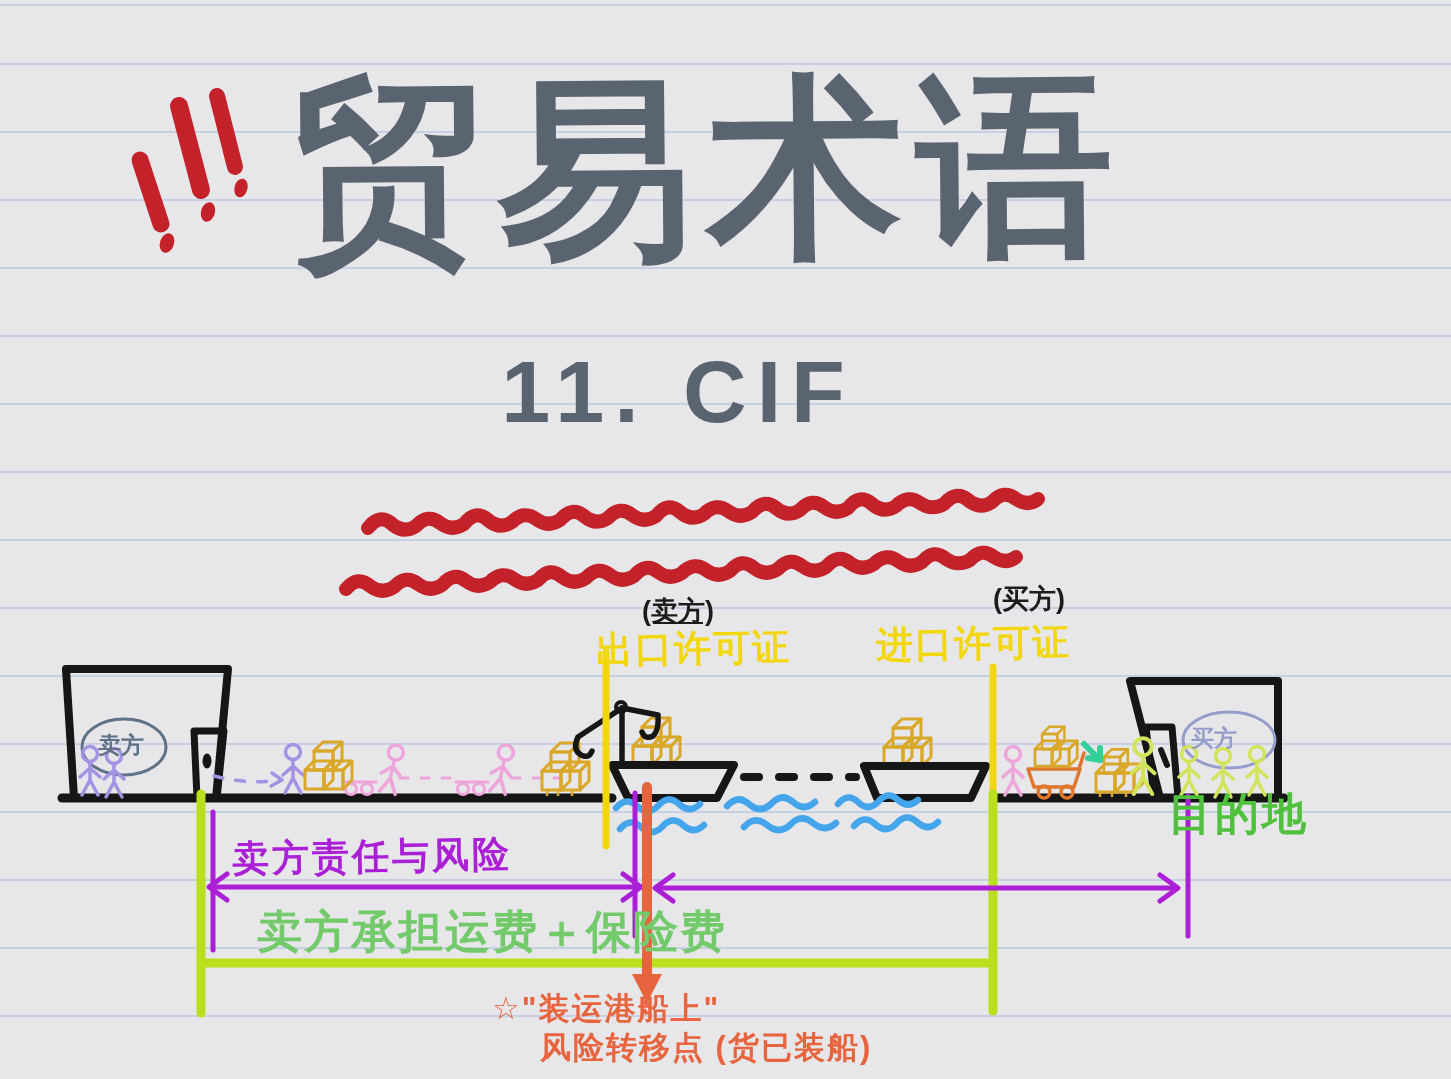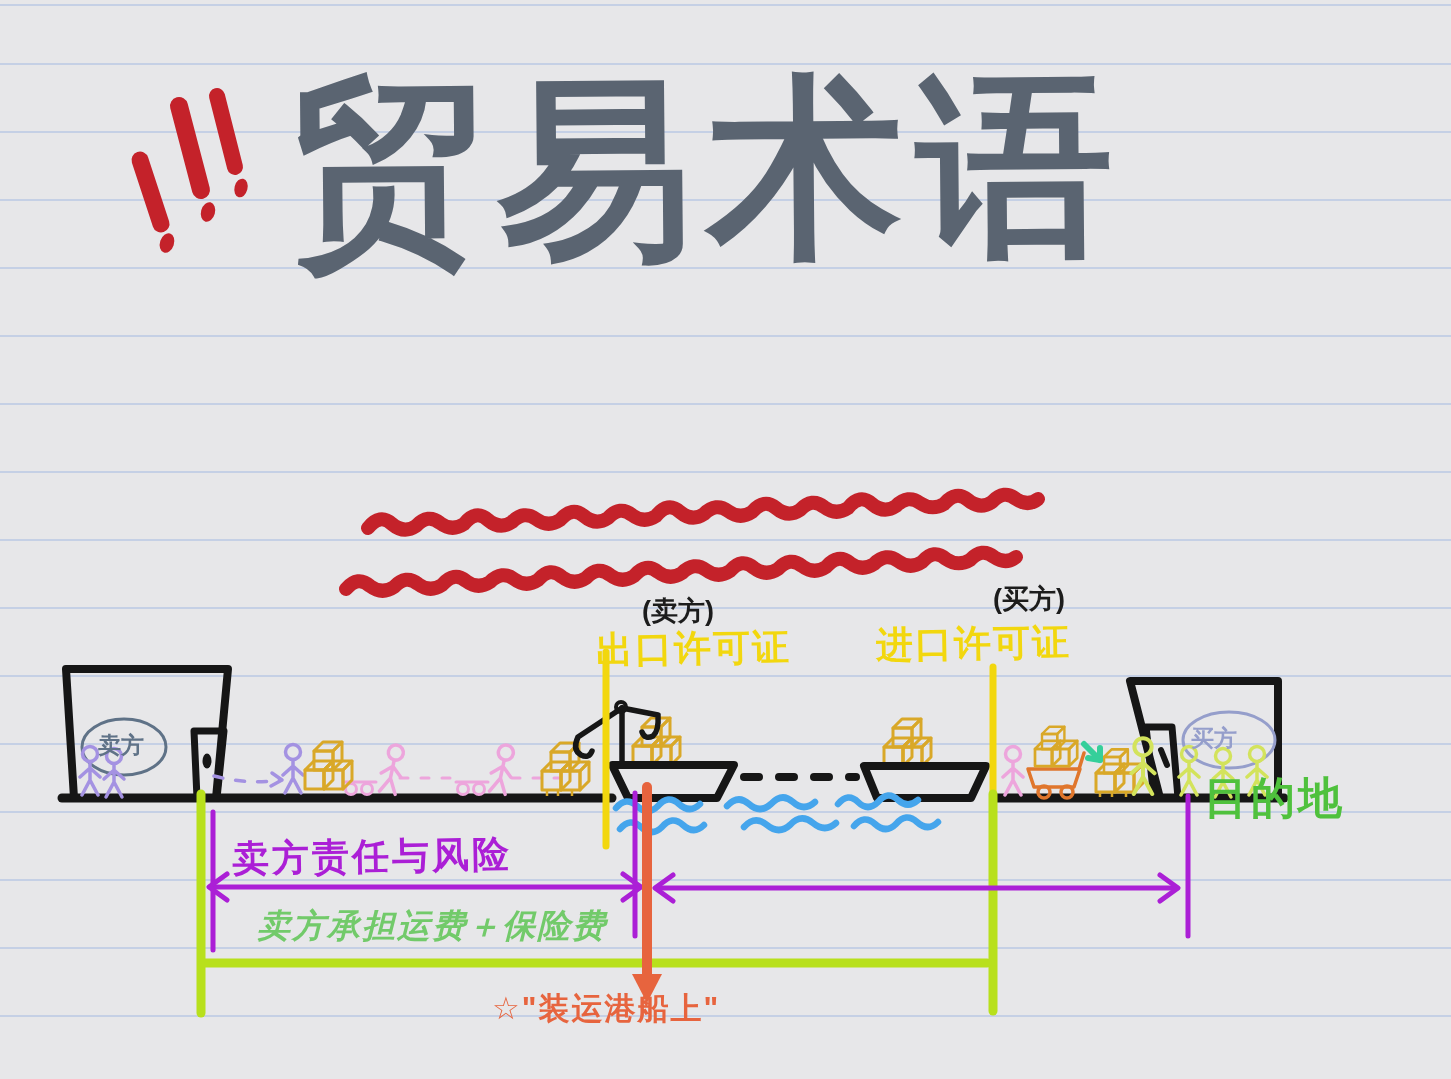--- a/index.html
+++ b/index.html
@@ -14,21 +14,21 @@
     padding-left:48px;
   }
   #page svg{position:absolute;left:0;top:0;}
   .txt{position:absolute;font-weight:700;white-space:nowrap;line-height:1;}
   .title{left:262px;top:72px;width:890px;text-align:center;font-size:196px;letter-spacing:14px;color:#5a6471;transform:rotate(-.5deg);}
   .subtitle{left:448px;top:348px;width:460px;text-align:center;font-size:88px;letter-spacing:10px;color:#5a6471;}
   .party{font-size:27px;color:#1c1c1c;}
   .license{font-size:37px;color:#f2d70e;letter-spacing:2px;}
   .oval-label{font-size:23px;}
   .risk{font-size:37px;color:#ab1fd6;letter-spacing:3px;}
-  .cost{font-size:33px;color:#72ca6a;letter-spacing:2px;font-style:italic;}
+  .cost{font-size:45px;color:#72ca6a;letter-spacing:2px;}
   .dest{font-size:44px;color:#4fc13d;letter-spacing:3px;}
   .note{font-size:31px;color:#e7643e;letter-spacing:2px;}
 </style>
 </head>
 <body>
 
 <div id="page">
 
   <svg width="1451" height="1079" viewBox="0 0 1451 1079">
     <defs>
@@ -187,28 +187,30 @@
       <path d="M673,875 L655,888 L673,901 M1160,875 L1178,888 L1160,901"></path>
     </g>
 
     <g>
       <line x1="647" y1="787" x2="647" y2="978" stroke="#e7643e" stroke-width="10" stroke-linecap="round"></line>
       <polygon points="632,974 662,974 647,1003" fill="#e7643e"></polygon>
     </g>
   </svg>
 
   <div class="txt title">贸易术语</div>
-
-  <div class="txt party" style="left:642px;top:598px;">(卖方)</div>
+  <div class="txt subtitle">11. CIF</div>
+
+  <div class="txt party" style="left:642px;top:598px;text-decoration:underline;">(卖方)</div>
   <div class="txt license" style="left:596px;top:630px;transform:rotate(-1deg);">出口许可证</div>
   <div class="txt party" style="left:947px;top:586px;margin-left:46px;">(买方)</div>
   <div class="txt license" style="left:876px;top:625px;transform:rotate(-1deg);">进口许可证</div>
 
   <div class="txt oval-label" style="left:98px;top:734px;color:#5f7287;">卖方</div>
   <div class="txt oval-label" style="left:1191px;top:727px;color:#959ecb;">买方</div>
 
   <div class="txt risk" style="left:232px;top:838px;transform:rotate(-1deg);">卖方责任与风险</div>
   <div class="txt cost" style="left:257px;top:909px;">卖方承担运费＋保险费</div>
-  <div class="txt dest" style="left:1168px;top:776px;margin-left:36px;">目的地</div>
+  <div class="txt dest" style="left:1168px;top:792px;">目的地</div>
 
   <div class="txt note" style="left:492px;top:993px;">☆"装运港船上"</div>
+  <div class="txt note" style="left:540px;top:1032px;">风险转移点 (货已装船)</div>
 
 </div>
 
 </body></html>

